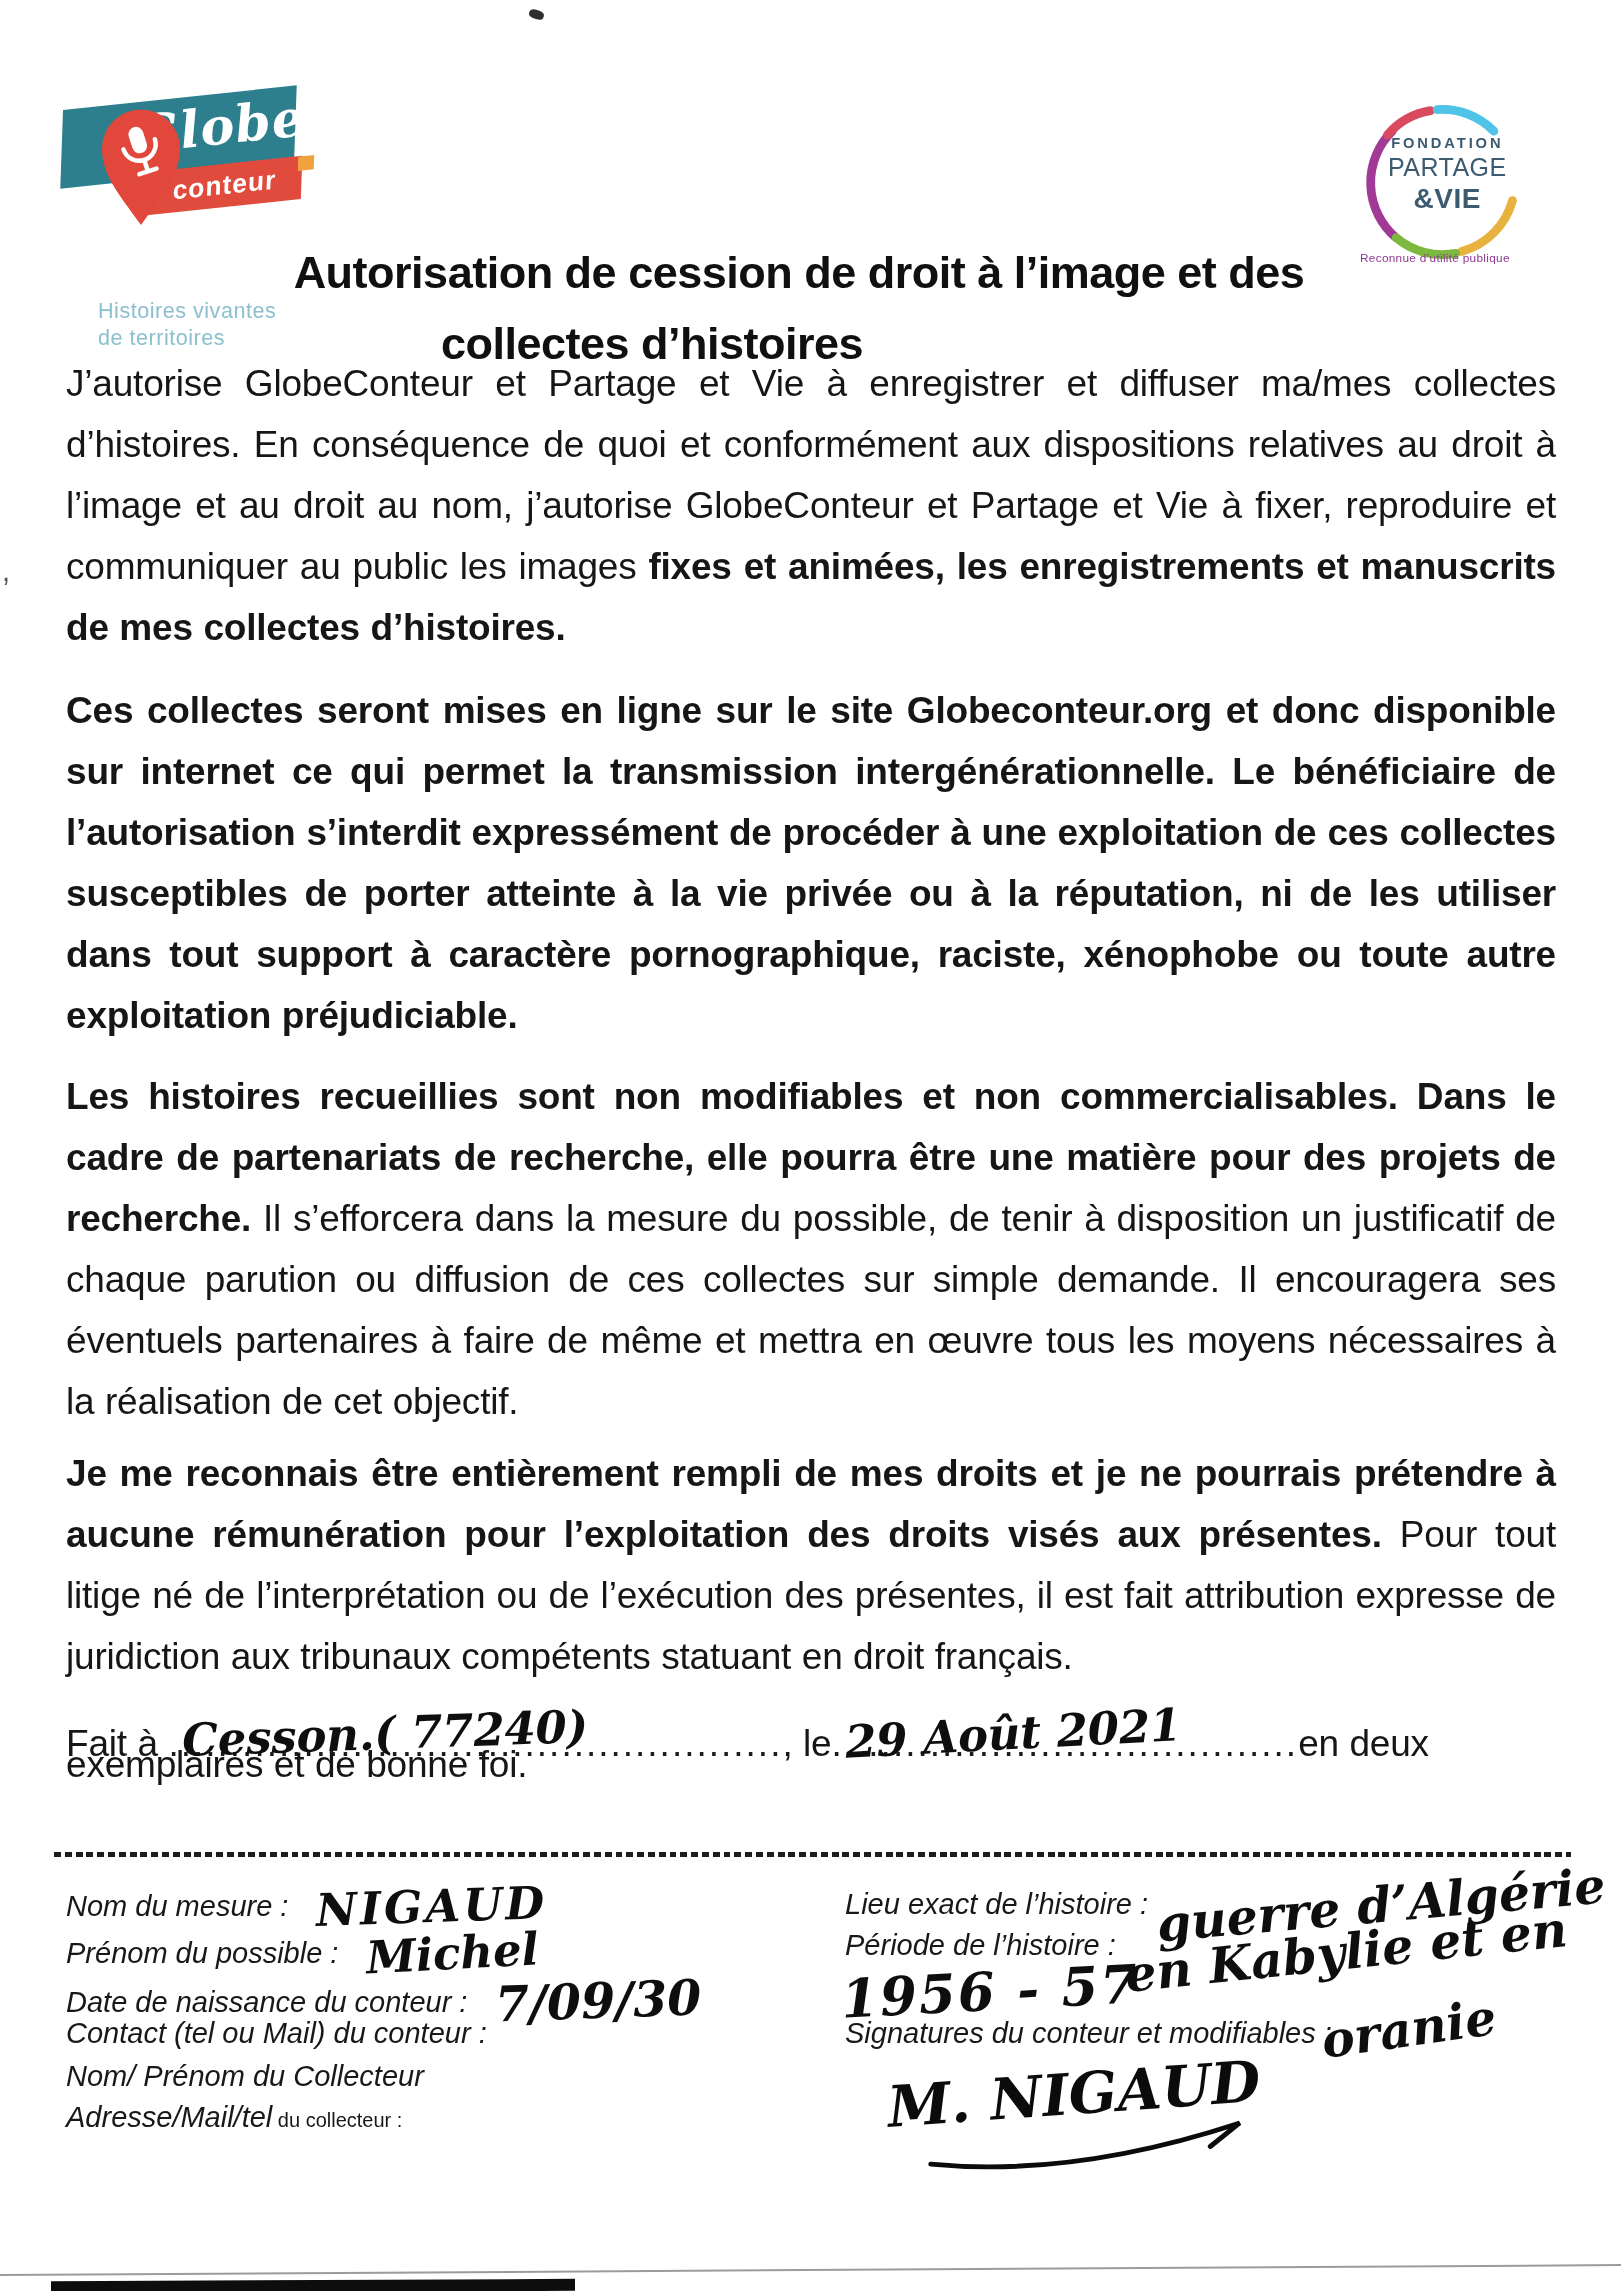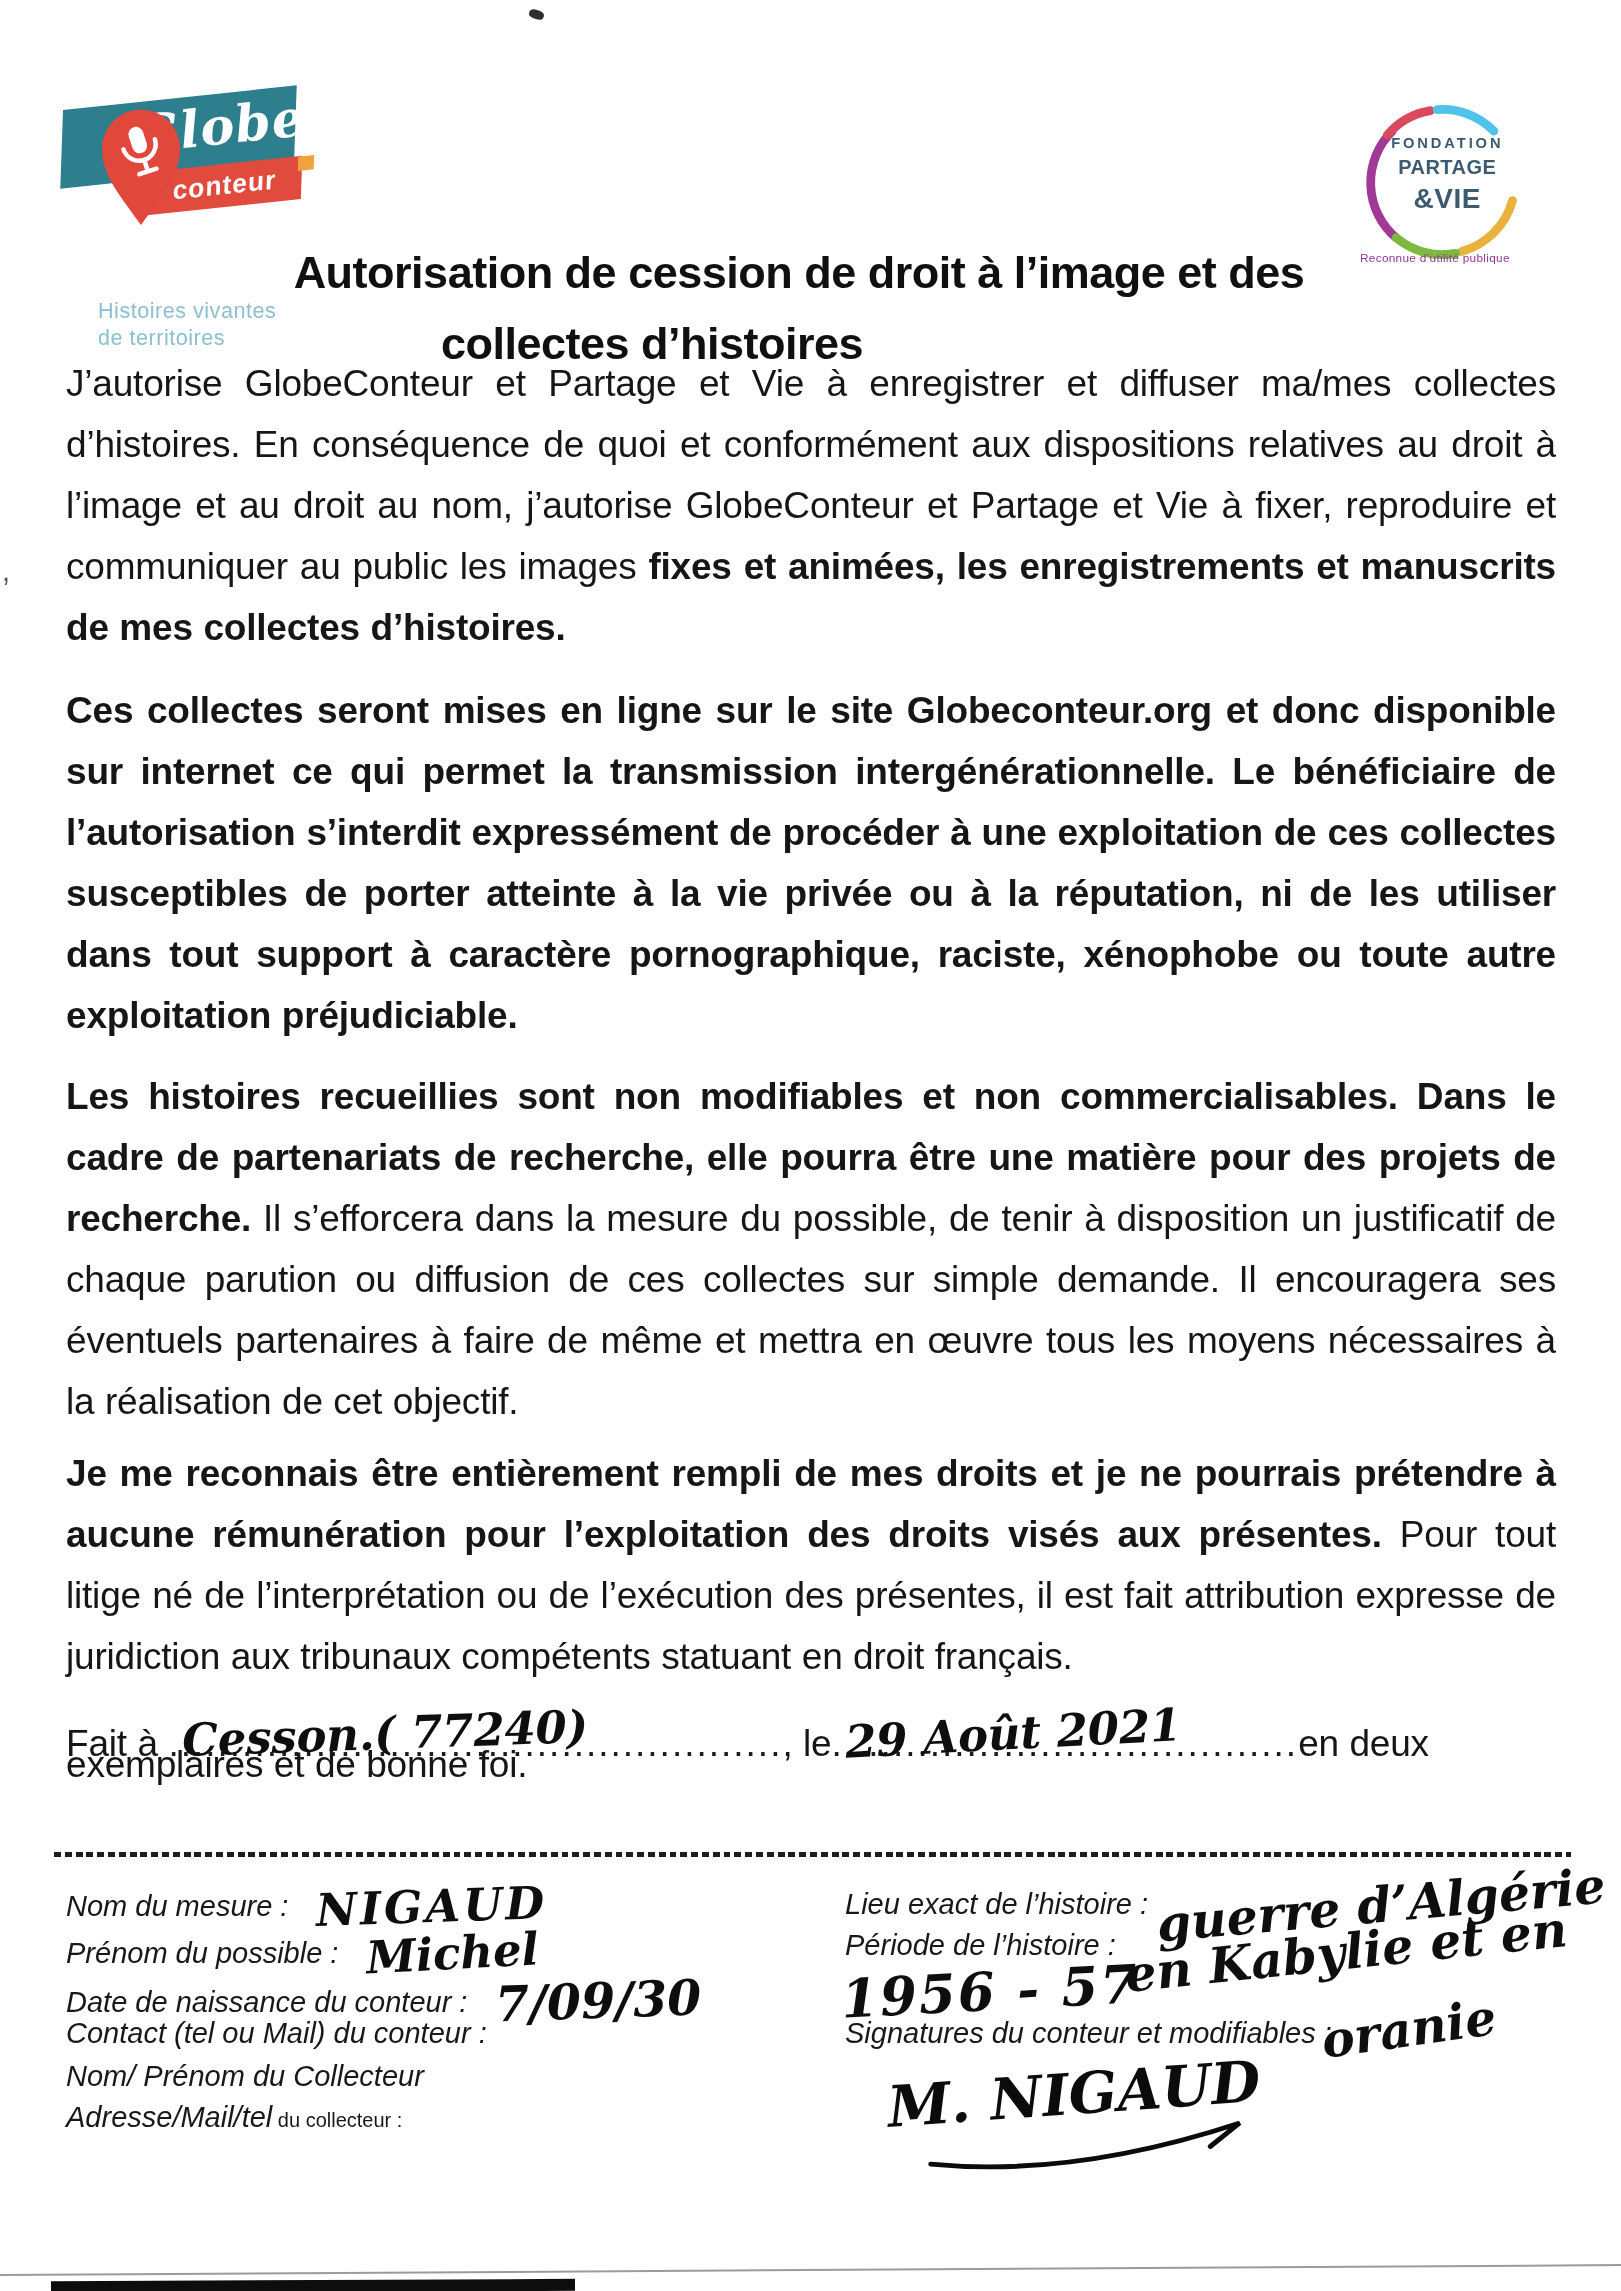--- a/index.html
+++ b/index.html
@@ -29,21 +29,21 @@
   .gc-red-label{display:block;text-align:center;color:#fff;font-size:26.5px;line-height:43px;font-weight:700;letter-spacing:1px;}
   .gc-accent{position:absolute;left:253px;top:74px;width:15.7px;height:13.7px;background:#f0a23c;transform:rotate(-6deg) skewX(-8deg);}
   .gc-pin{position:absolute;left:51px;top:25.5px;width:90px;height:120px;}
   .gc-tagline{position:absolute;left:53px;top:216px;width:245px;
     color:#8cc0cf;font-size:21.6px;line-height:26.5px;letter-spacing:0.5px;}
   
   .pv-logo{position:absolute;left:1357px;top:94px;width:196px;height:176px;}
   .pv-ring{position:absolute;left:0;top:0;}
   .pv-text{position:absolute;left:11.8px;top:41px;width:157px;text-align:center;color:#3c5a70;}
   .pv-fondation{font-size:14.7px;font-weight:700;letter-spacing:2.9px;}
-  .pv-partage{font-size:20px;font-weight:700;letter-spacing:0.5px;line-height:32px;}
+  .pv-partage{font-size:25px;font-weight:400;letter-spacing:0.5px;line-height:32px;}
   .pv-vie{font-size:28px;font-weight:700;letter-spacing:0.5px;line-height:32px;}
   .pv-reconnue{position:absolute;left:1360px;top:251px;width:196px;font-size:11.8px;color:#8e3a92;letter-spacing:0.3px;}
   
   .fait-line{white-space:nowrap;text-align:left;}
   .dotrun{position:relative;display:inline-block;}
   .dots{letter-spacing:2px;color:#1a1a1a;}
   .dotrun .hw{position:absolute;left:13.7px;bottom:9.8px;white-space:nowrap;}
   
   .hw{font-family:"DejaVu Serif",serif;font-style:italic;font-weight:700;color:#0e0e0e;}
   .hw-place{font-size:45px;transform:rotate(-2deg);}

